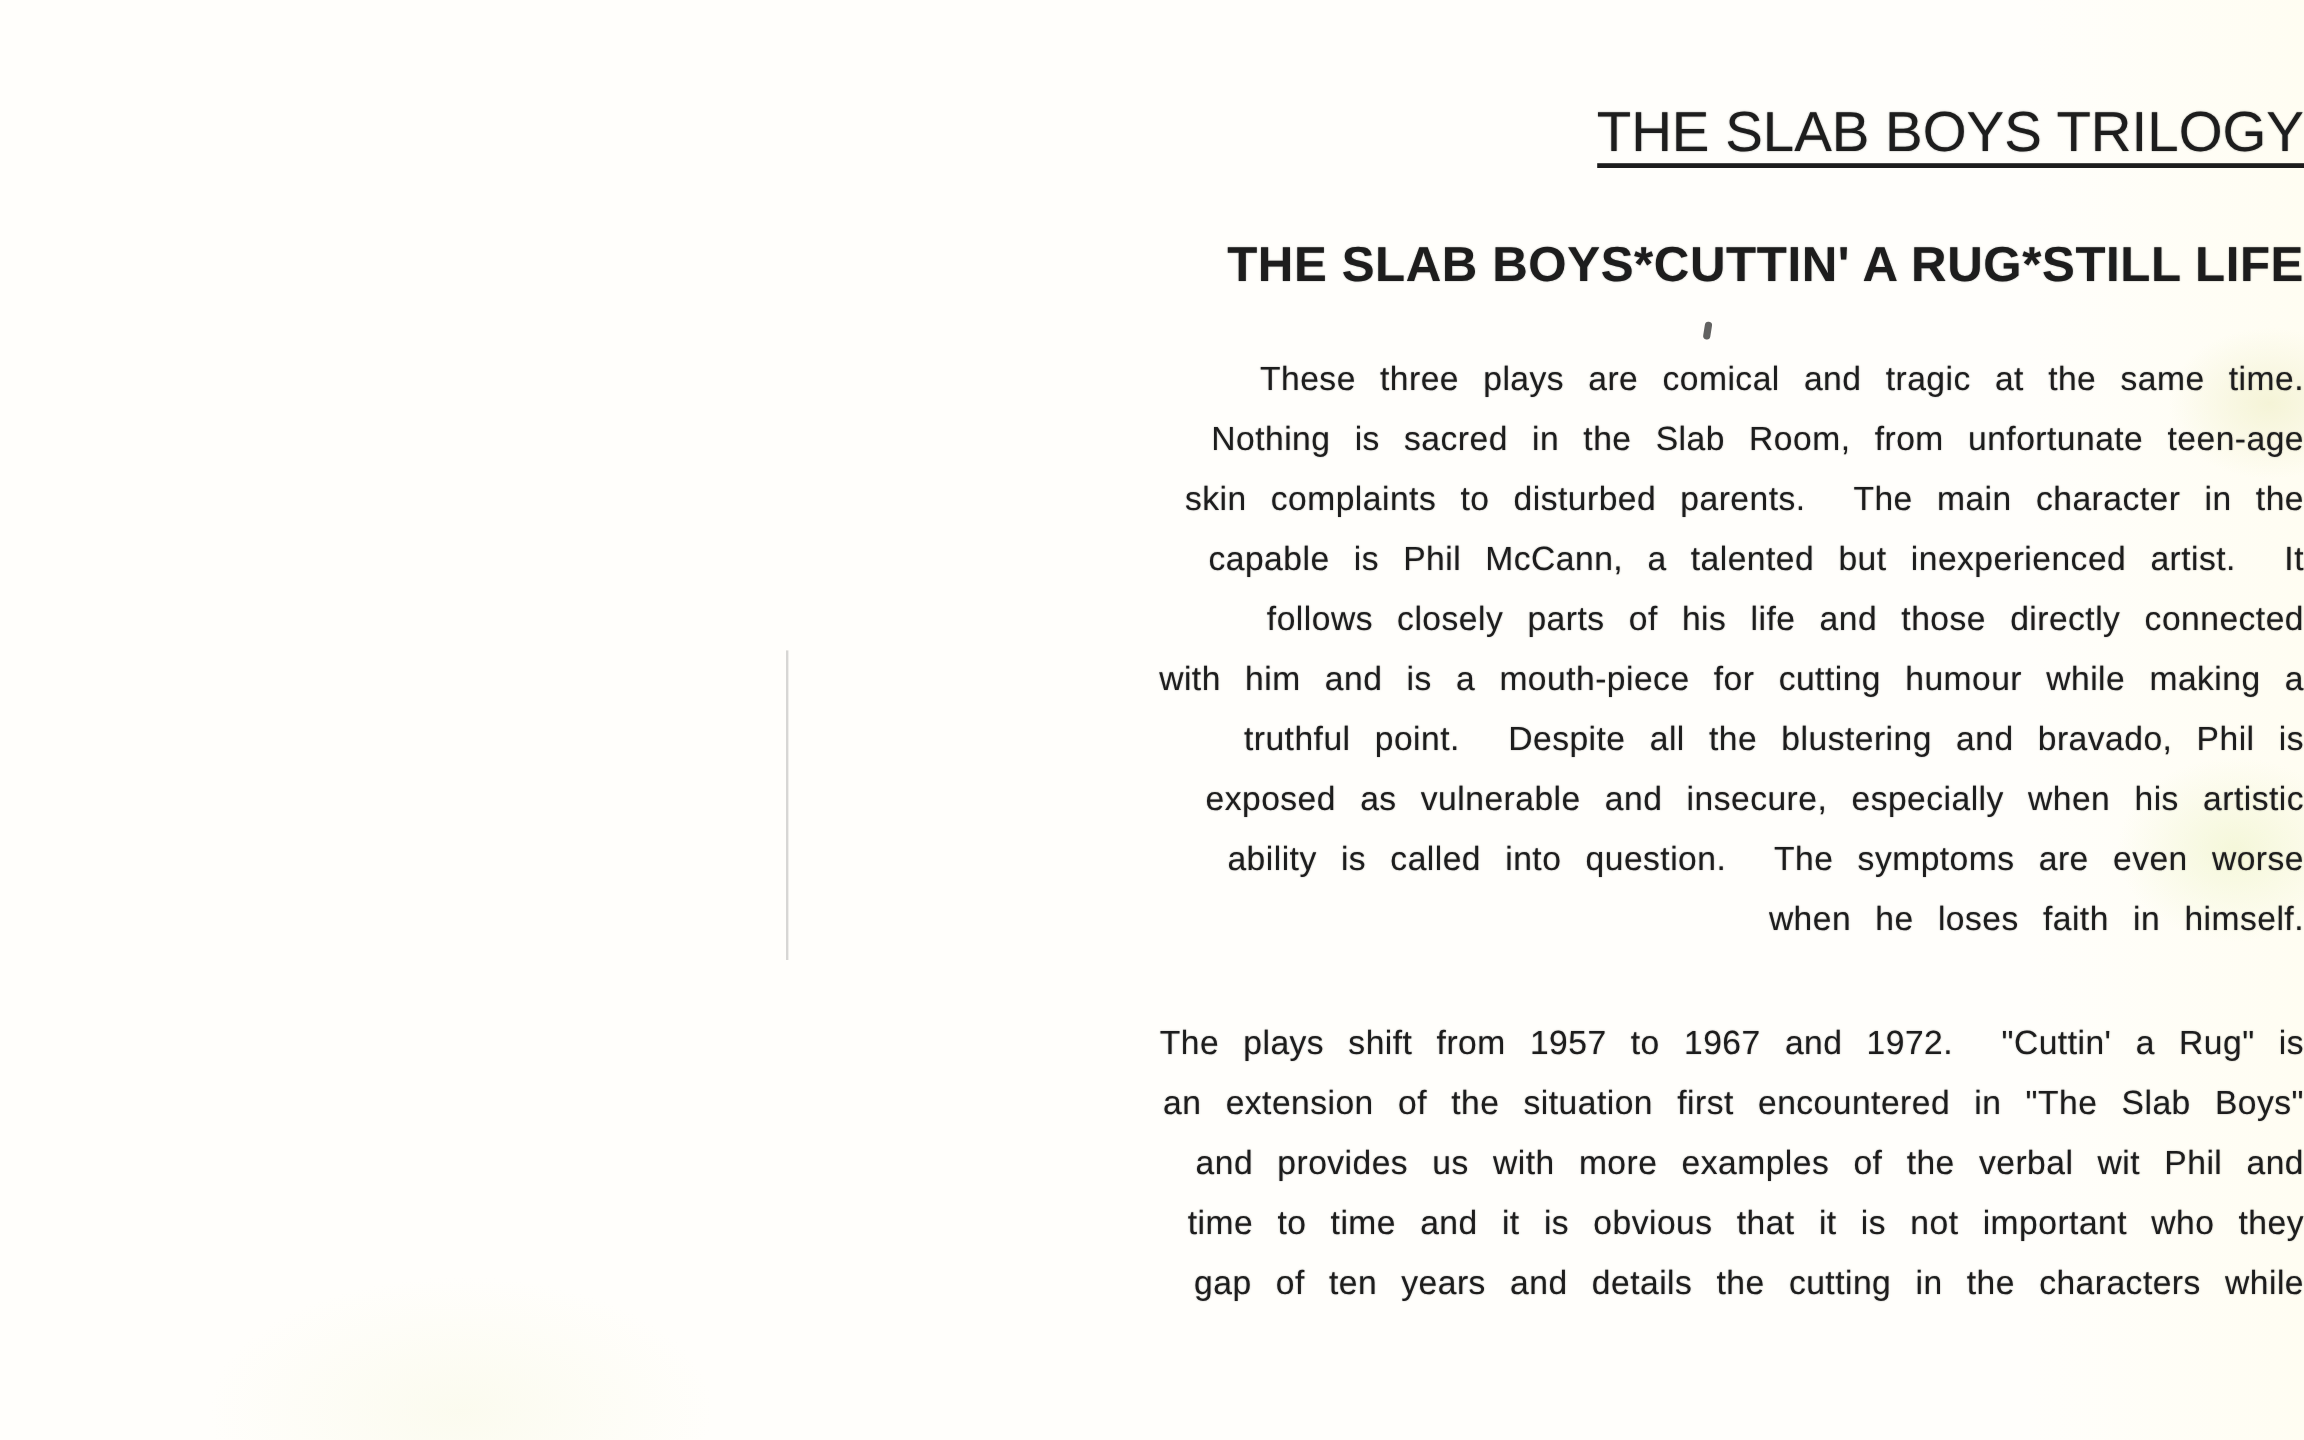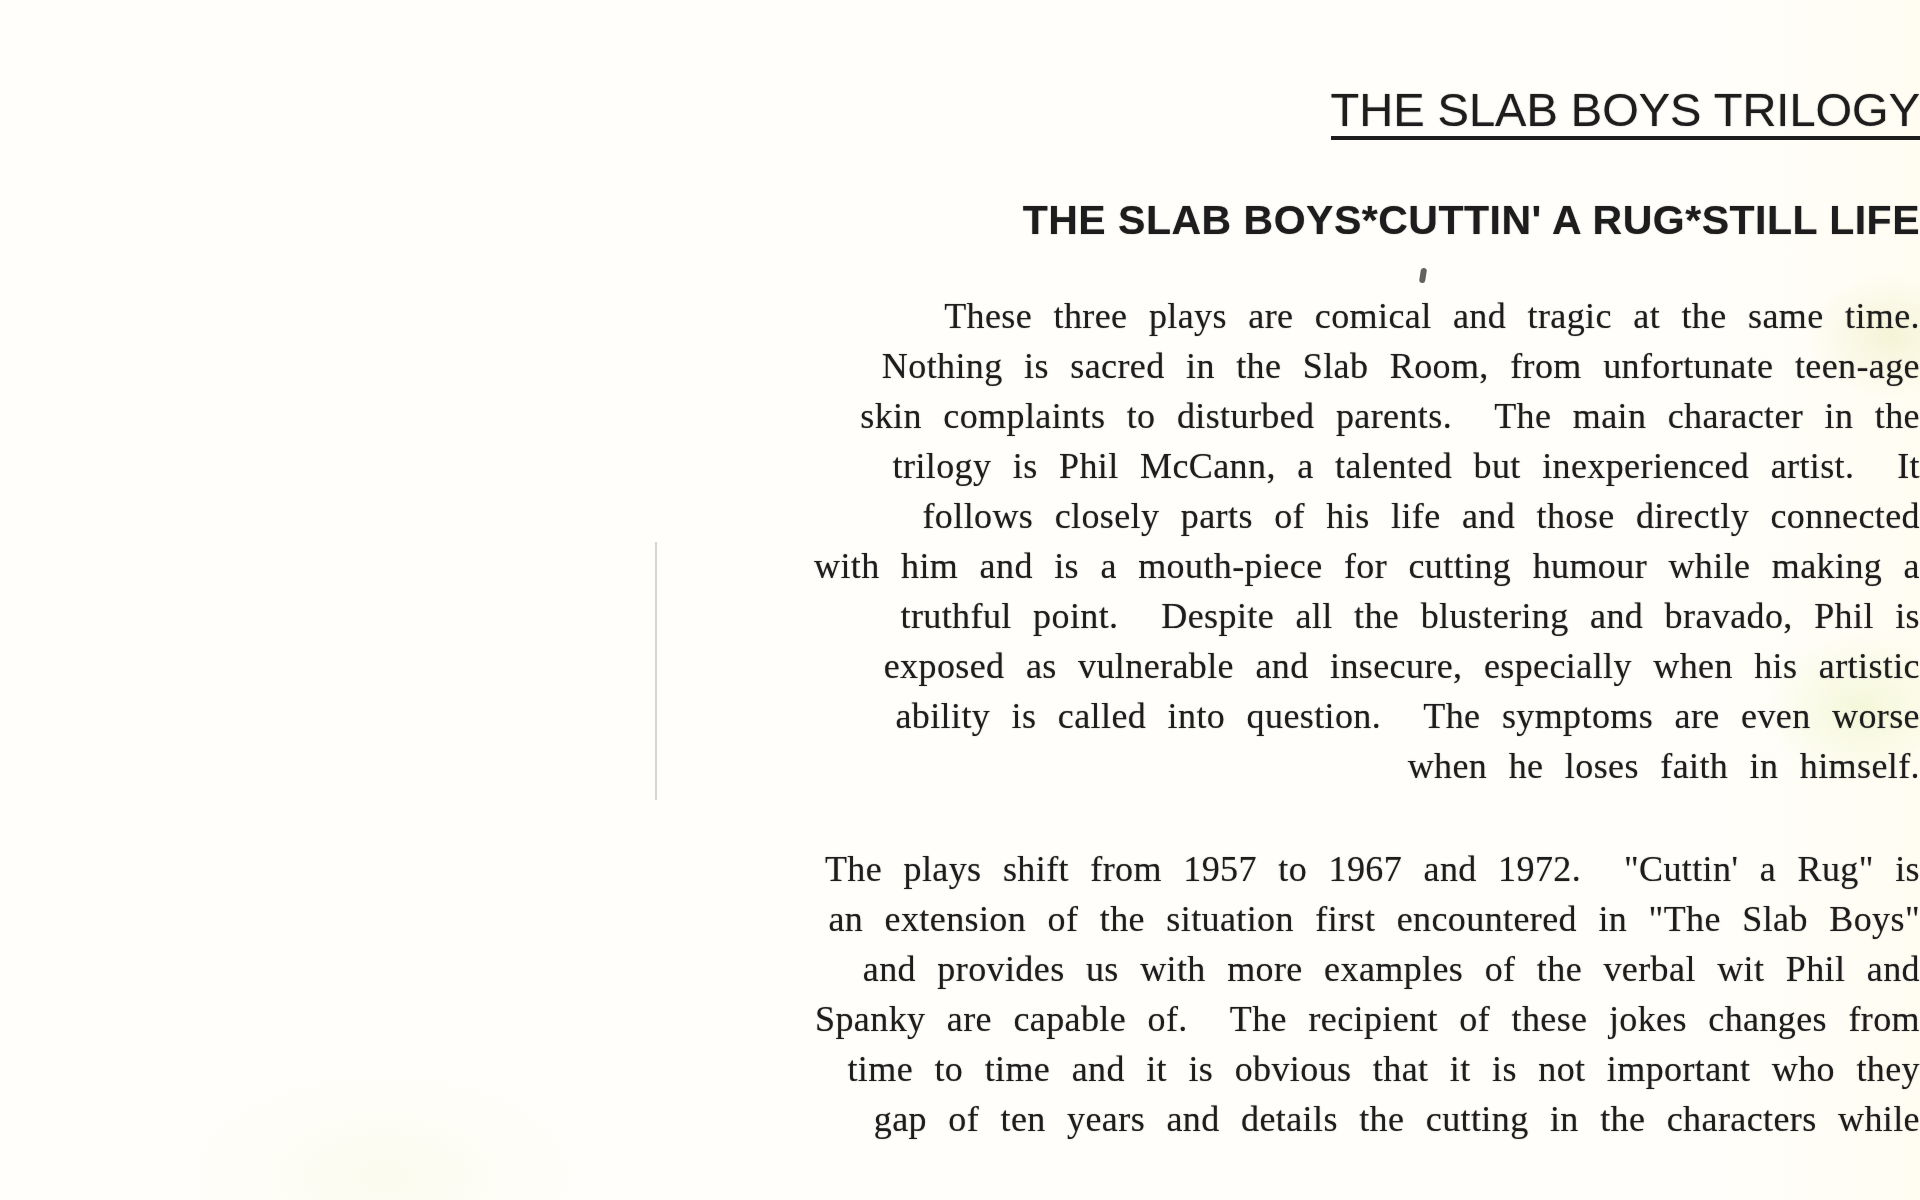--- a/index.html
+++ b/index.html
@@ -37,27 +37,26 @@
     font-size: 41px;
     line-height: 1.1;
     font-weight: bold;
     letter-spacing: 0.5px;
     text-shadow: 0 0 1.2px rgba(20,20,20,0.5);
     white-space: pre;
   }
   .paragraph { margin-top: 48px; }
   .paragraph + .paragraph { margin-top: 53px; }
   .text-line {
-    font-size: 36px;
+    font-size: 28px;
     line-height: 50px;
     word-spacing: 12px;
     letter-spacing: 0.4px;
     text-shadow: 0 0 1.2px rgba(25,25,25,0.5);
     white-space: pre;
-    font-family: Liberation Serif, serif;
   }
   
   .artifact-vline {
     position: absolute;
     left: 655px;
     top: 542px;
     width: 2px;
     height: 258px;
     background: rgba(110,110,110,0.28);
   }
@@ -80,33 +79,32 @@
   <div>
     <span class="doc-title">THE SLAB BOYS TRILOGY</span>
   </div>
   <div class="doc-subtitle">THE SLAB BOYS*CUTTIN' A RUG*STILL LIFE</div>
 
   <div id="paragraphs">
       <div class="paragraph">
         <div class="text-line">These three plays are comical and tragic at the same time.</div>
         <div class="text-line">Nothing is sacred in the Slab Room, from unfortunate teen-age</div>
         <div class="text-line">skin complaints to disturbed parents.  The main character in the</div>
-        <div class="text-line">trilogy is Phil McCann, a talented but inexperienced artist.  It</div>
+        <div class="text-line">capable is Phil McCann, a talented but inexperienced artist.  It</div>
         <div class="text-line">follows closely parts of his life and those directly connected</div>
         <div class="text-line">with him and is a mouth-piece for cutting humour while making a</div>
         <div class="text-line">truthful point.  Despite all the blustering and bravado, Phil is</div>
         <div class="text-line">exposed as vulnerable and insecure, especially when his artistic</div>
         <div class="text-line">ability is called into question.  The symptoms are even worse</div>
         <div class="text-line">when he loses faith in himself.</div>
       </div>
       <div class="paragraph">
         <div class="text-line">The plays shift from 1957 to 1967 and 1972.  "Cuttin' a Rug" is</div>
         <div class="text-line">an extension of the situation first encountered in "The Slab Boys"</div>
         <div class="text-line">and provides us with more examples of the verbal wit Phil and</div>
-        <div class="text-line">Spanky are capable of.  The recipient of these jokes changes from</div>
         <div class="text-line">time to time and it is obvious that it is not important who they</div>
         <div class="text-line">gap of ten years and details the cutting in the characters while</div>
       </div>
     </div>
 
   <div class="artifact-vline"></div>
   <div class="artifact-speckle"></div>
 </div>
 
 </body></html>

